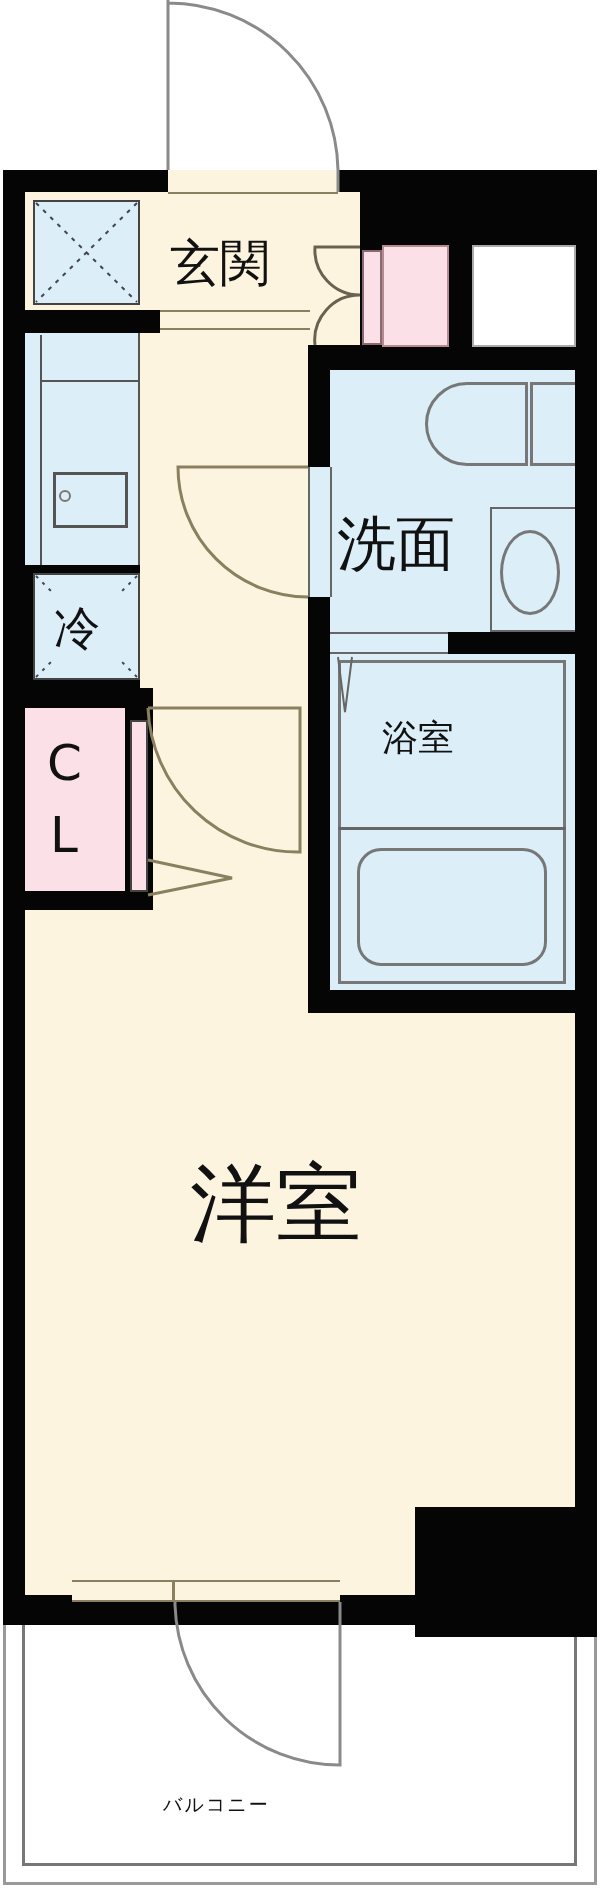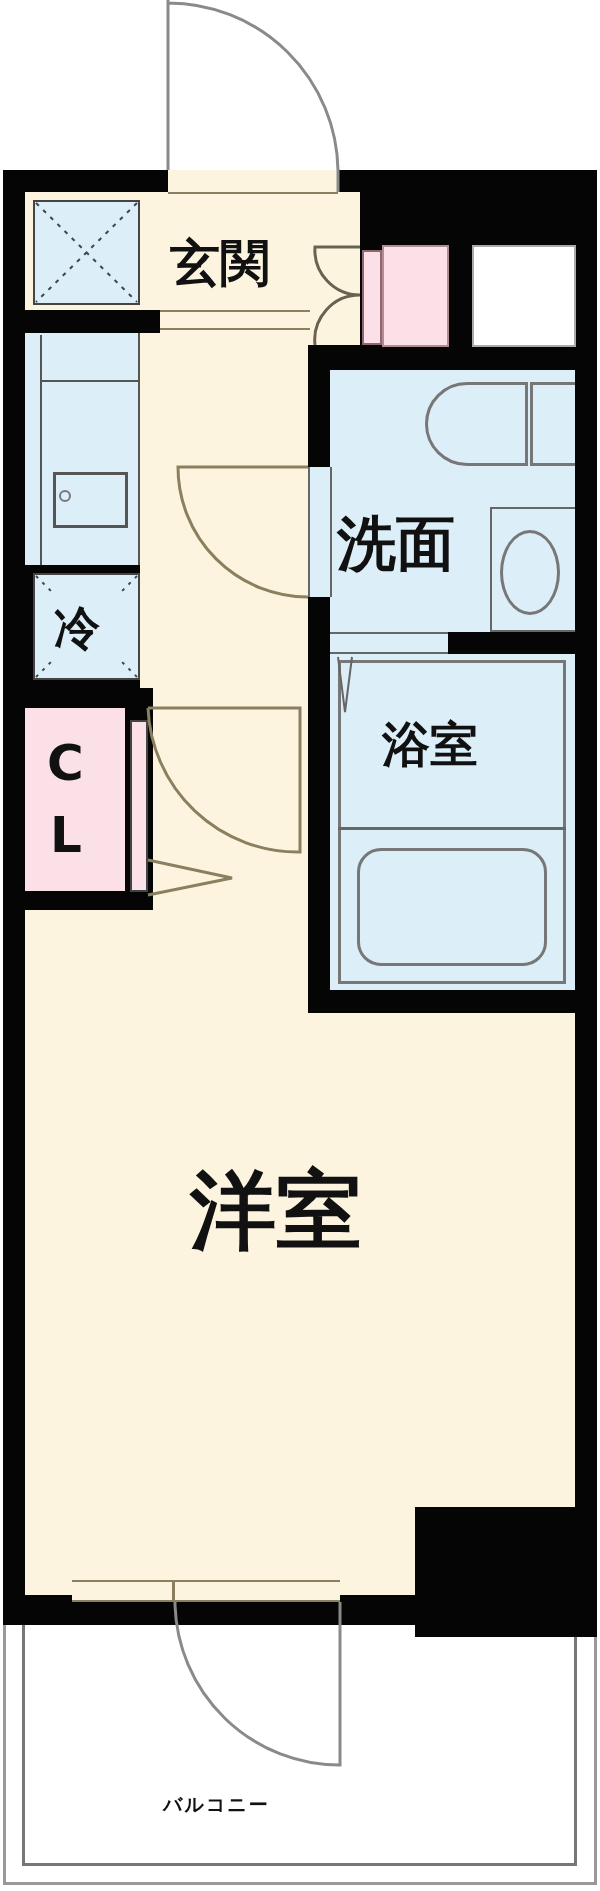--- a/index.html
+++ b/index.html
@@ -3,21 +3,21 @@
 <meta charset="utf-8">
 <style>
   html,body{margin:0;padding:0;background:#ffffff;}
   body{width:600px;height:1891px;position:relative;overflow:hidden;font-family:"DejaVu Sans","Liberation Sans",sans-serif;}
   .abs{position:absolute;box-sizing:border-box;}
   .wall{background:#050505;}
   .floor{background:#fdf4e0;}
   .wet{background:#dceef8;}
   .pink{background:#fbe0e7;}
   .white{background:#ffffff;}
-  .label{position:absolute;color:#111;white-space:nowrap;line-height:1;font-weight:bold;}
+  .label{position:absolute;color:#111;white-space:nowrap;line-height:1;}
   svg{position:absolute;left:0;top:0;}
 </style>
 </head>
 <body>
 
 <div>
 
   <div class="abs" style="left:3px;top:1595px;width:594px;height:290px;border:3px solid #999;border-top:none;background:#fff;"></div>
   <div class="abs" style="left:22px;top:1620px;width:555px;height:246px;border:3px solid #777;border-top:none;background:#fff;"></div>
 
@@ -73,21 +73,21 @@
   <div class="abs" style="left:500px;top:530px;width:60px;height:85px;border:3px solid #777;border-radius:50%;"></div>
   <div class="label" style="left:337px;top:514px;font-size:59px;">洗面</div>
 
   <div class="abs wall" style="left:448px;top:632px;width:127px;height:22px;"></div>
   <div class="abs wet" style="left:330px;top:632px;width:118px;height:22px;border-top:2px solid #666;border-bottom:2px solid #666;"></div>
 
   <div class="abs wet" style="left:330px;top:654px;width:245px;height:336px;"></div>
   <div class="abs" style="left:338px;top:660px;width:228px;height:324px;border:3px solid #777;"></div>
   <div class="abs" style="left:338px;top:827px;width:228px;height:3px;background:#666;"></div>
   <div class="abs" style="left:357px;top:848px;width:190px;height:118px;border:3px solid #777;border-radius:24px;"></div>
-  <div class="label" style="left:382px;top:720px;font-size:48px;">浴室</div>
+  <div class="label" style="left:382px;top:720px;font-size:36px;">浴室</div>
 
   <div class="abs wall" style="left:415px;top:1507px;width:182px;height:130px;"></div>
 
   <div class="abs floor" style="left:72px;top:1580px;width:268px;height:22px;border-top:2px solid #8a8060;border-bottom:2px solid #8a8060;"></div>
   <div class="abs" style="left:172px;top:1580px;width:3px;height:22px;background:#8a8060;"></div>
 
   <div class="abs pink" style="left:382px;top:245px;width:67px;height:102px;border:2px solid #b58a90;"></div>
   <div class="abs pink" style="left:362px;top:250px;width:20px;height:95px;border:2px solid #8a6a70;"></div>
   <div class="abs white" style="left:472px;top:245px;width:104px;height:102px;border:2px solid #aaa;"></div>
 
@@ -102,16 +102,16 @@
     <path d="M148,708 L300,708 L300,852 A150,150 0 0 1 148,708" fill="none" stroke="#8a8060" stroke-width="3"></path>
 
     <path d="M148,860 L232,878 L148,895" fill="none" stroke="#8a8060" stroke-width="3"></path>
 
     <path d="M338,657 L345,712 L352,657" fill="none" stroke="#666" stroke-width="2"></path>
 
     <path d="M175,1602 L175,1605 A165,165 0 0 0 340,1765 L340,1602" fill="none" stroke="#8a8a8a" stroke-width="3"></path>
   </svg>
 
   <div class="label" style="left:170px;top:238px;font-size:50px;">玄関</div>
-  <div class="label" style="left:190px;top:1160px;font-size:86px;margin-top:7px;">洋室</div>
+  <div class="label" style="left:190px;top:1160px;font-size:86px;">洋室</div>
   <div class="label" style="left:163px;top:1795px;font-size:19px;letter-spacing:2px;">バルコニー</div>
 
 </div>
 
 </body></html>

